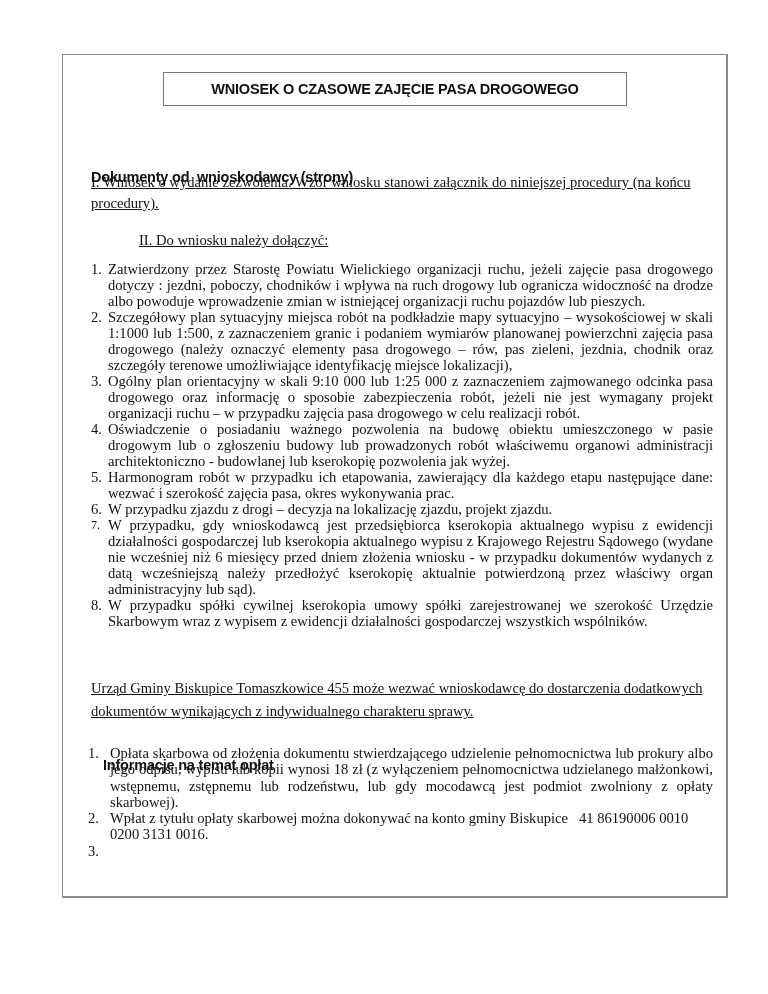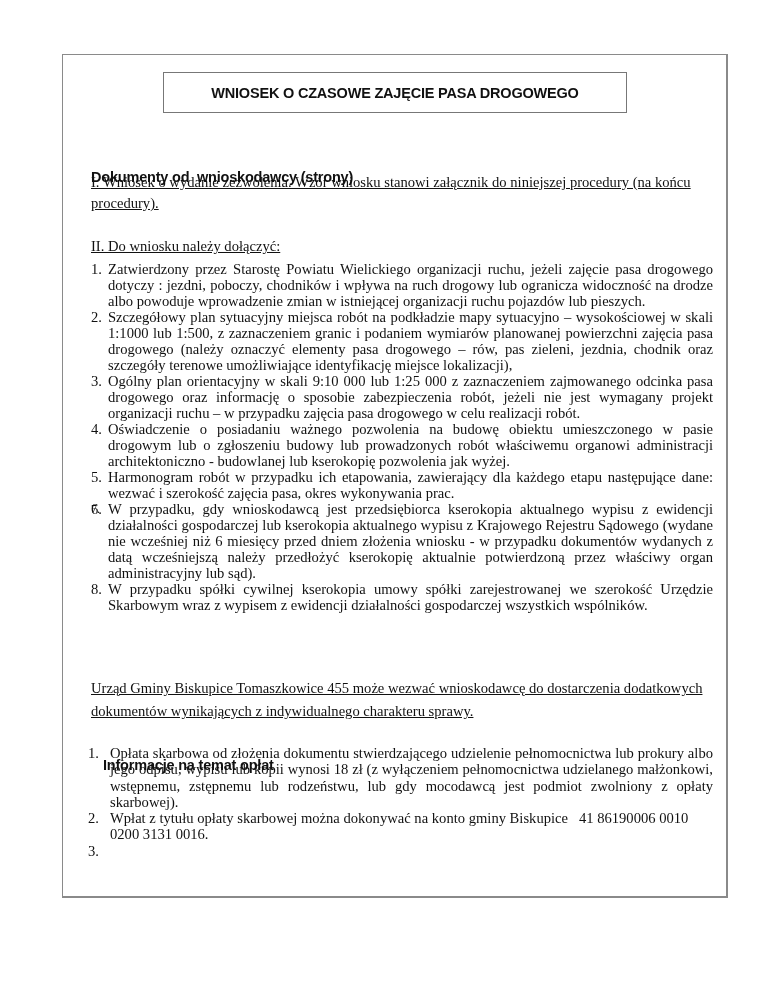--- a/index.html
+++ b/index.html
@@ -2,36 +2,36 @@
 <html><head>
 <meta charset="utf-8">
 <style>
   html, body { margin: 0; padding: 0; background: #ffffff; }
   body { width: 768px; height: 994px; position: relative; overflow: hidden; color: #111; }
   .frame {
     position: absolute; left: 62px; top: 54px; width: 666px; height: 844px;
     border: 1px solid #8a8a8a; box-sizing: border-box; border-width: 1px 2px 2px 1px;
   }
   .title-box {
-    position: absolute; left: 163px; top: 72px; width: 464px; height: 41px;
+    position: absolute; left: 163px; top: 72px; width: 464px; height: 34px;
     border: 1px solid #777; box-sizing: border-box;
     display: flex; align-items: center; justify-content: center;
     font-family: "Liberation Sans", sans-serif; font-weight: bold; font-size: 14.5px;
     letter-spacing: -0.2px;
   }
   .heading {
     position: absolute; font-family: "Liberation Sans", sans-serif; font-weight: bold;
     font-size: 14.5px; letter-spacing: -0.2px; white-space: pre; margin-top: 30px;
   }
   .h-docs { left: 91px; top: 139px; }
   .h-fees { left: 103px; top: 727px; }
   .serif { font-family: "Liberation Serif", serif; font-size: 14.6px; }
   .para { position: absolute; left: 91px; width: 620px; text-decoration: underline; }
   .p1 { top: 172px; line-height: 21px; }
-  .p2 { top: 236px; line-height: 21px; }
+  .p2 { top: 230px; line-height: 21px; margin-left: 48px; }
   .p-office { top: 677px; line-height: 23px; width: 640px; }
   ol.req { position: absolute; left: 91px; top: 261px; width: 622px; margin: 0; padding: 0; list-style: none; }
   ol.req li { position: relative; padding-left: 17px; line-height: 16px; text-align: justify; }
   ol.req li .num { position: absolute; left: 0; top: 0; }
   ol.req li .num.small { font-size: 12px; }
   ol.fees { position: absolute; left: 88px; top: 745px; width: 625px; margin: 0; padding: 0; list-style: none; }
   ol.fees li { position: relative; padding-left: 22px; line-height: 16.3px; text-align: justify; }
   ol.fees li .num { position: absolute; left: 0; top: 0; }
   .nj { text-align: left !important; }
 </style>
@@ -48,21 +48,21 @@
 
 <div class="para p1 serif">I. Wniosek o wydanie zezwolenia. Wzór wniosku stanowi załącznik do niniejszej procedury (na końcu procedury).</div>
 <div class="para p2 serif">II. Do wniosku należy dołączyć:</div>
 
 <ol class="req serif">
   <li><span class="num">1.</span><span>Zatwierdzony przez Starostę Powiatu Wielickiego organizacji ruchu, jeżeli zajęcie pasa drogowego dotyczy : jezdni, poboczy, chodników i wpływa na ruch drogowy lub ogranicza widoczność na drodze albo powoduje wprowadzenie zmian w istniejącej organizacji ruchu pojazdów lub pieszych.</span></li>
   <li><span class="num">2.</span><span>Szczegółowy plan sytuacyjny miejsca robót na podkładzie mapy sytuacyjno – wysokościowej w skali 1:1000 lub 1:500, z zaznaczeniem granic i podaniem wymiarów planowanej powierzchni zajęcia pasa drogowego (należy oznaczyć elementy pasa drogowego – rów, pas zieleni, jezdnia, chodnik oraz szczegóły terenowe umożliwiające identyfikację miejsce lokalizacji),</span></li>
   <li><span class="num">3.</span><span>Ogólny plan orientacyjny w skali 9:10 000 lub 1:25 000 z zaznaczeniem zajmowanego odcinka pasa drogowego oraz informację o sposobie zabezpieczenia robót, jeżeli nie jest wymagany projekt organizacji ruchu – w przypadku zajęcia pasa drogowego w celu realizacji robót.</span></li>
   <li><span class="num">4.</span><span>Oświadczenie o posiadaniu ważnego pozwolenia na budowę obiektu umieszczonego w pasie drogowym lub o zgłoszeniu budowy lub prowadzonych robót właściwemu organowi administracji architektoniczno - budowlanej lub kserokopię pozwolenia jak wyżej.</span></li>
   <li><span class="num">5.</span><span>Harmonogram robót w przypadku ich etapowania, zawierający dla każdego etapu następujące dane: wezwać i szerokość zajęcia pasa, okres wykonywania prac.</span></li>
-  <li class="nj"><span class="num">6.</span></li>
+  <li class="nj"><span class="num">6.</span><span>W przypadku zjazdu z drogi – decyzja na lokalizację zjazdu, projekt zjazdu.</span></li>
   <li><span class="num small">7.</span><span>W przypadku, gdy wnioskodawcą jest przedsiębiorca kserokopia aktualnego wypisu z ewidencji działalności gospodarczej lub kserokopia aktualnego wypisu z Krajowego Rejestru Sądowego (wydane nie wcześniej niż 6 miesięcy przed dniem złożenia wniosku - w przypadku dokumentów wydanych z datą wcześniejszą należy przedłożyć kserokopię aktualnie potwierdzoną przez właściwy organ administracyjny lub sąd).</span></li>
   <li><span class="num">8.</span><span>W przypadku spółki cywilnej kserokopia umowy spółki zarejestrowanej we szerokość Urzędzie Skarbowym wraz z wypisem z ewidencji działalności gospodarczej wszystkich wspólników.</span></li>
 </ol>
 
 <div class="para p-office serif">Urząd Gminy Biskupice Tomaszkowice 455 może wezwać wnioskodawcę do dostarczenia dodatkowych dokumentów wynikających z indywidualnego charakteru sprawy.</div>
 
 <div class="heading h-fees">Informacje na temat opłat</div>
 
 <ol class="fees serif">
   <li><span class="num">1.</span><span>Opłata skarbowa od złożenia dokumentu stwierdzającego udzielenie pełnomocnictwa lub prokury albo jego odpisu, wypisu lub kopii wynosi 18 zł (z wyłączeniem pełnomocnictwa udzielanego małżonkowi, wstępnemu, zstępnemu lub rodzeństwu, lub gdy mocodawcą jest podmiot zwolniony z opłaty skarbowej).</span></li>

